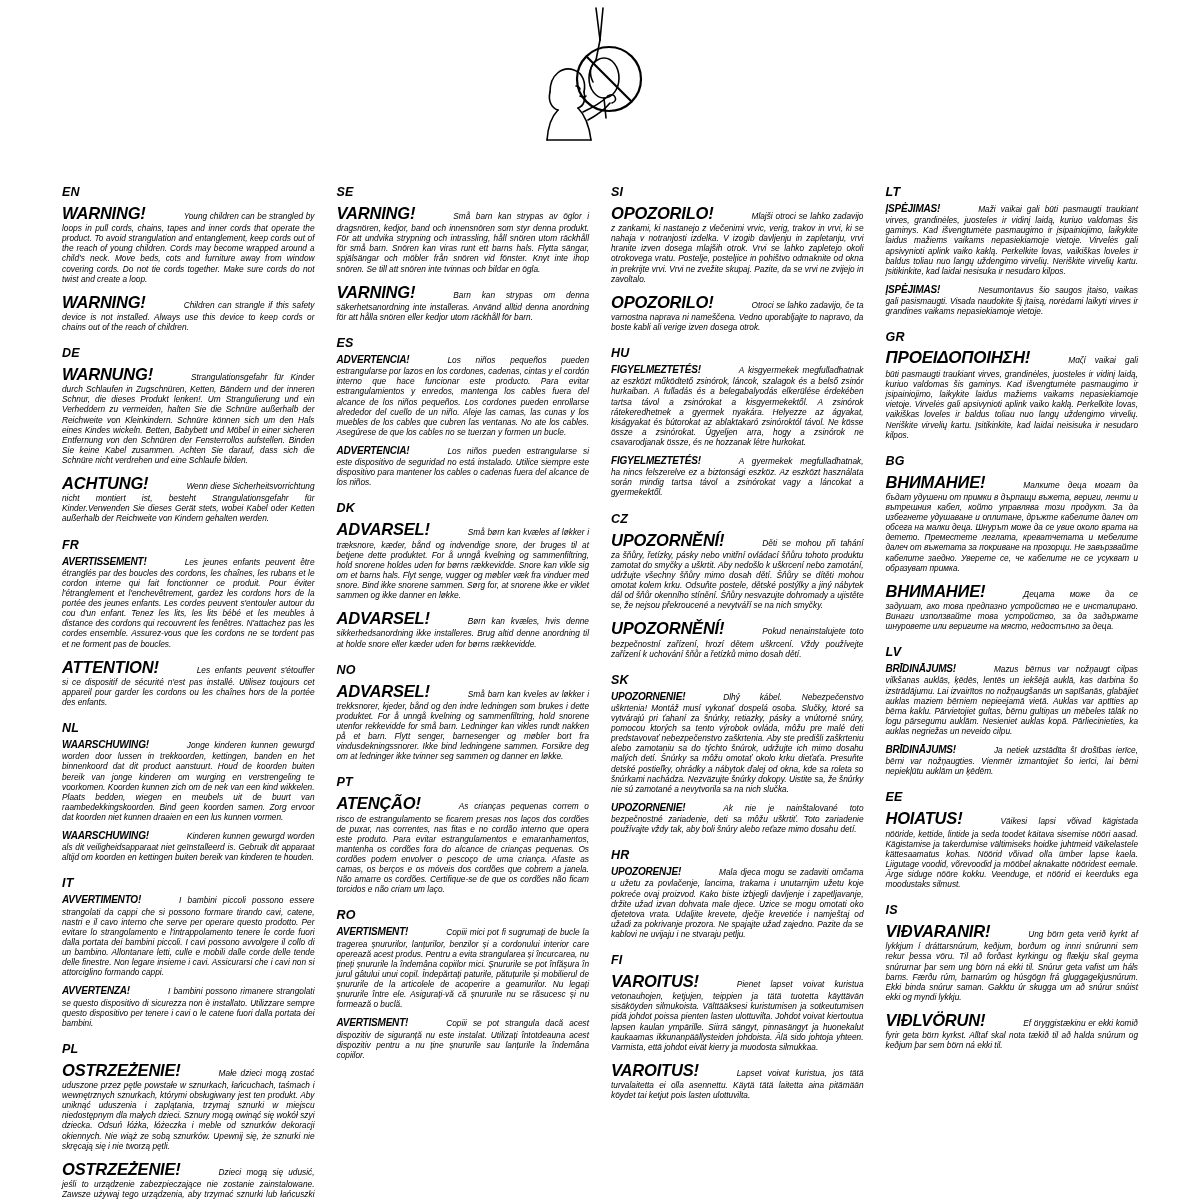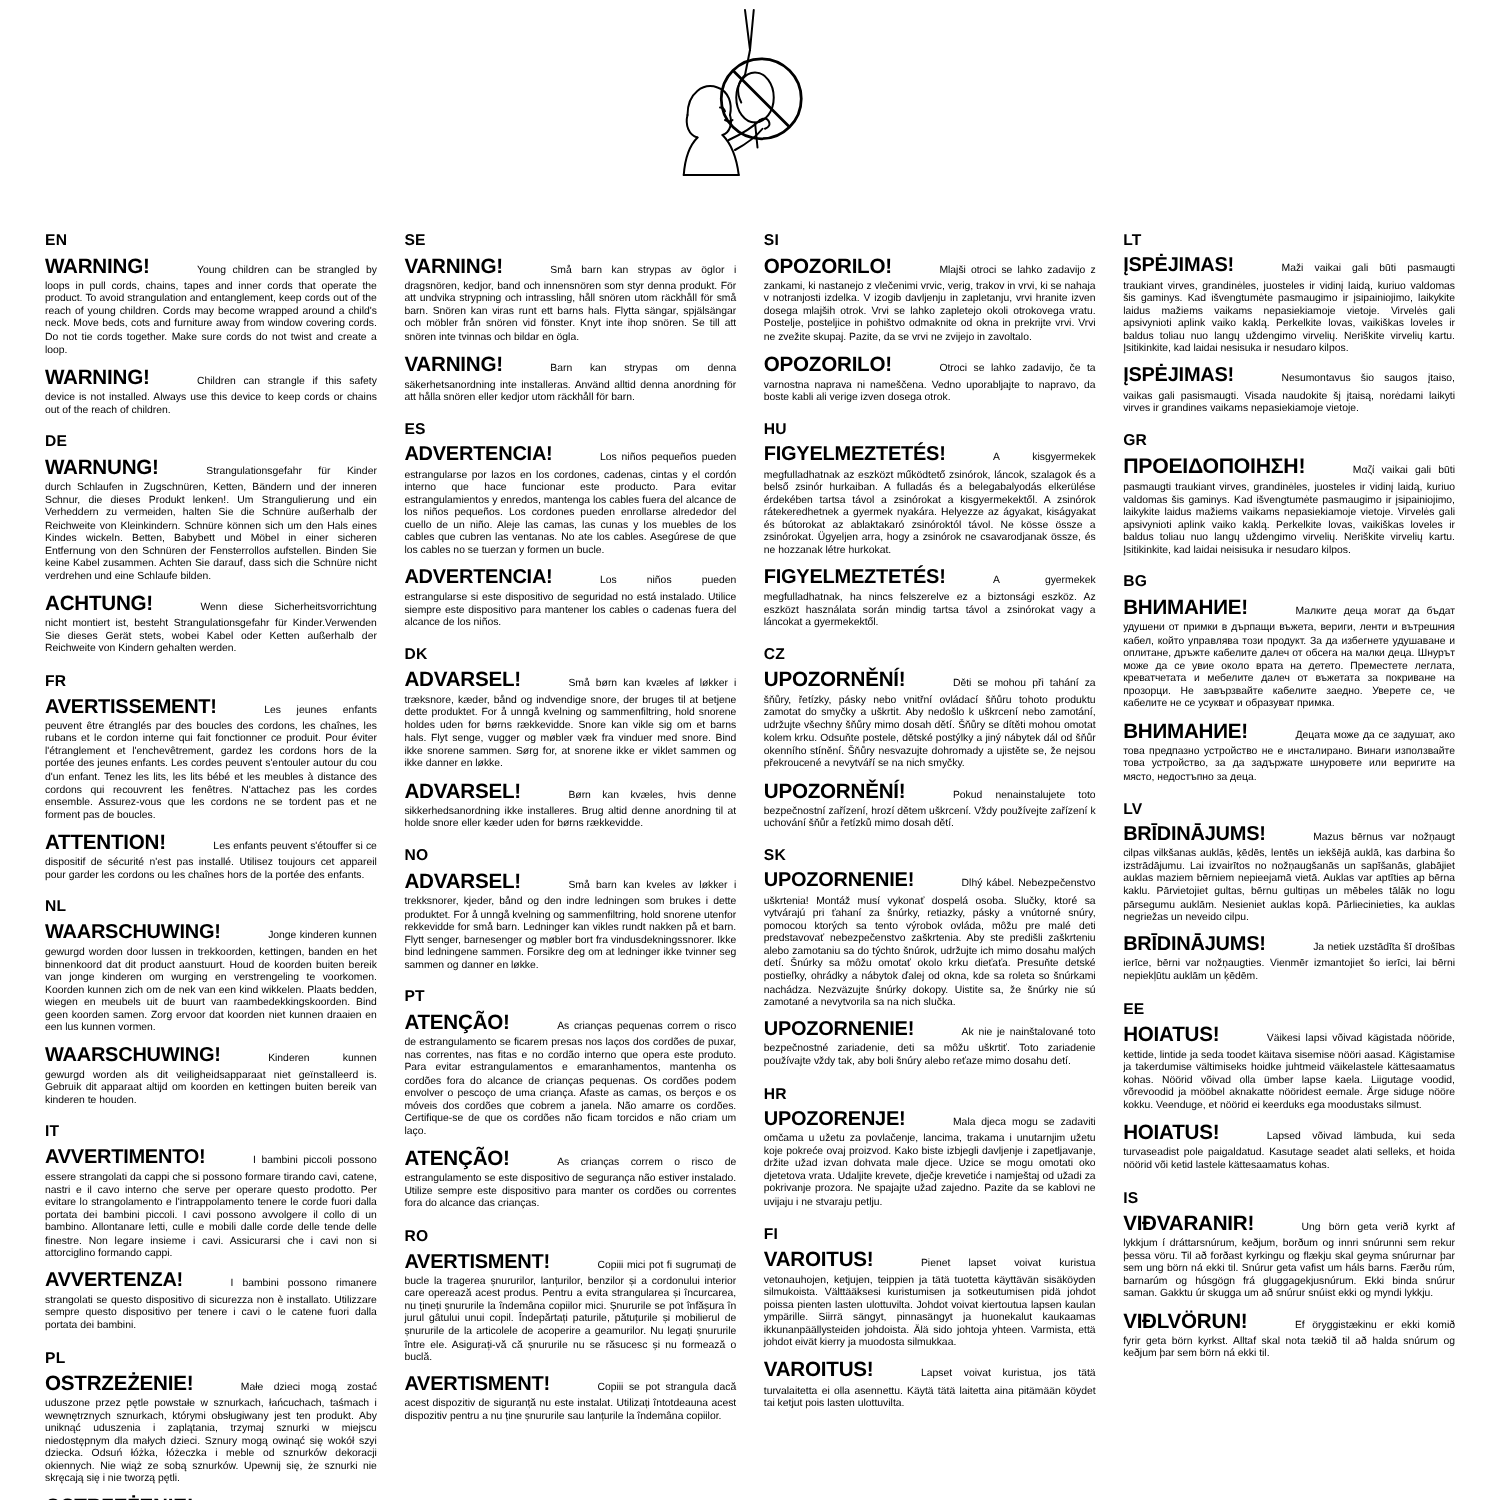--- a/index.html
+++ b/index.html
@@ -12,21 +12,22 @@
     height: 1200px;
     font-family: "Liberation Sans", sans-serif;
     color: #000000;
     overflow: hidden;
   }
   .page {
     position: relative;
     width: 1200px;
     height: 1200px;
     box-sizing: border-box;
-    padding: 0 36px;
+    padding: 0 62px;
+    font-style: italic;
   }
 
   
   .illustration {
     position: relative;
     height: 185px;
     margin: 0 auto;
     width: 400px;
   }
   .illus-svg { position: absolute; left: 0; top: 0; }
@@ -54,21 +55,21 @@
     font-size: 8.3px;
     line-height: 1.22;
     text-align: justify;
   }
   .warn-head {
     font-size: 16.5px;
     font-weight: bold;
     letter-spacing: -0.2px;
     margin-right: 2px;
   }
-  .warn-head.small { font-size: 16px; }
+  .warn-head.small { font-size: 10px; }
   .warn-head.tiny  { font-size: 17px; }
   .warn-body { font-size: 8.3px; margin-left: 36px; }
 </style>
 </head>
 <body>
 
 <div class="page">
 
   <div class="illustration">
     <svg class="illus-svg" width="400" height="185" viewBox="0 0 400 185">
@@ -155,21 +156,20 @@
         <p class="warn-para"><span class="warn-head">ADVARSEL!</span><span class="warn-body">Små børn kan kvæles af løkker i træksnore, kæder, bånd og indvendige snore, der bruges til at betjene dette produktet. For å unngå kvelning og sammenfiltring, hold snorene holdes uden for børns rækkevidde. Snore kan vikle sig om et barns hals. Flyt senge, vugger og møbler væk fra vinduer med snore. Bind ikke snorene sammen. Sørg for, at snorene ikke er viklet sammen og ikke danner en løkke.</span></p>
         <p class="warn-para"><span class="warn-head">ADVARSEL!</span><span class="warn-body">Børn kan kvæles, hvis denne sikkerhedsanordning ikke installeres. Brug altid denne anordning til at holde snore eller kæder uden for børns rækkevidde.</span></p>
       </div>
       <div class="lang-block">
         <div class="lang-code">NO</div>
         <p class="warn-para"><span class="warn-head">ADVARSEL!</span><span class="warn-body">Små barn kan kveles av løkker i trekksnorer, kjeder, bånd og den indre ledningen som brukes i dette produktet. For å unngå kvelning og sammenfiltring, hold snorene utenfor rekkevidde for små barn. Ledninger kan vikles rundt nakken på et barn. Flytt senger, barnesenger og møbler bort fra vindusdekningssnorer. Ikke bind ledningene sammen. Forsikre deg om at ledninger ikke tvinner seg sammen og danner en løkke.</span></p>
       </div>
       <div class="lang-block">
         <div class="lang-code">PT</div>
         <p class="warn-para"><span class="warn-head">ATENÇÃO!</span><span class="warn-body">As crianças pequenas correm o risco de estrangulamento se ficarem presas nos laços dos cordões de puxar, nas correntes, nas fitas e no cordão interno que opera este produto. Para evitar estrangulamentos e emaranhamentos, mantenha os cordões fora do alcance de crianças pequenas. Os cordões podem envolver o pescoço de uma criança. Afaste as camas, os berços e os móveis dos cordões que cobrem a janela. Não amarre os cordões. Certifique-se de que os cordões não ficam torcidos e não criam um laço.</span></p>
-        <p class="warn-para"><span class="warn-head">ATENÇÃO!</span><span class="warn-body">As crianças correm o risco de estrangulamento se este dispositivo de segurança não estiver instalado. Utilize sempre este dispositivo para manter os cordões ou correntes fora do alcance das crianças.</span></p>
       </div>
       <div class="lang-block">
         <div class="lang-code">RO</div>
         <p class="warn-para"><span class="warn-head small">AVERTISMENT!</span><span class="warn-body">Copiii mici pot fi sugrumați de bucle la tragerea șnururilor, lanțurilor, benzilor și a cordonului interior care operează acest produs. Pentru a evita strangularea și încurcarea, nu țineți șnururile la îndemâna copiilor mici. Șnururile se pot înfășura în jurul gâtului unui copil. Îndepărtați paturile, pătuțurile și mobilierul de șnururile de la articolele de acoperire a geamurilor. Nu legați șnururile între ele. Asigurați-vă că șnururile nu se răsucesc și nu formează o buclă.</span></p>
         <p class="warn-para"><span class="warn-head small">AVERTISMENT!</span><span class="warn-body">Copiii se pot strangula dacă acest dispozitiv de siguranță nu este instalat. Utilizați întotdeauna acest dispozitiv pentru a nu ține șnururile sau lanțurile la îndemâna copiilor.</span></p>
       </div>
     </div>
 
     <div class="col">
       <div class="lang-block">
@@ -219,21 +219,20 @@
         <p class="warn-para"><span class="warn-head">ВНИМАНИЕ!</span><span class="warn-body">Децата може да се задушат, ако това предпазно устройство не е инсталирано. Винаги използвайте това устройство, за да задържате шнуровете или веригите на място, недостъпно за деца.</span></p>
       </div>
       <div class="lang-block">
         <div class="lang-code">LV</div>
         <p class="warn-para"><span class="warn-head small">BRĪDINĀJUMS!</span><span class="warn-body">Mazus bērnus var nožņaugt cilpas vilkšanas auklās, ķēdēs, lentēs un iekšējā auklā, kas darbina šo izstrādājumu. Lai izvairītos no nožņaugšanās un sapīšanās, glabājiet auklas maziem bērniem nepieejamā vietā. Auklas var aptīties ap bērna kaklu. Pārvietojiet gultas, bērnu gultiņas un mēbeles tālāk no logu pārsegumu auklām. Nesieniet auklas kopā. Pārliecinieties, ka auklas negriežas un neveido cilpu.</span></p>
         <p class="warn-para"><span class="warn-head small">BRĪDINĀJUMS!</span><span class="warn-body">Ja netiek uzstādīta šī drošības ierīce, bērni var nožņaugties. Vienmēr izmantojiet šo ierīci, lai bērni nepiekļūtu auklām un ķēdēm.</span></p>
       </div>
       <div class="lang-block">
         <div class="lang-code">EE</div>
         <p class="warn-para"><span class="warn-head">HOIATUS!</span><span class="warn-body">Väikesi lapsi võivad kägistada nööride, kettide, lintide ja seda toodet käitava sisemise nööri aasad. Kägistamise ja takerdumise vältimiseks hoidke juhtmeid väikelastele kättesaamatus kohas. Nöörid võivad olla ümber lapse kaela. Liigutage voodid, võrevoodid ja mööbel aknakatte nööridest eemale. Ärge siduge nööre kokku. Veenduge, et nöörid ei keerduks ega moodustaks silmust.</span></p>
-        <p class="warn-para"><span class="warn-head">HOIATUS!</span><span class="warn-body">Lapsed võivad lämbuda, kui seda turvaseadist pole paigaldatud. Kasutage seadet alati selleks, et hoida nöörid või ketid lastele kättesaamatus kohas.</span></p>
       </div>
       <div class="lang-block">
         <div class="lang-code">IS</div>
         <p class="warn-para"><span class="warn-head">VIÐVARANIR!</span><span class="warn-body">Ung börn geta verið kyrkt af lykkjum í dráttarsnúrum, keðjum, borðum og innri snúrunni sem rekur þessa vöru. Til að forðast kyrkingu og flækju skal geyma snúrurnar þar sem ung börn ná ekki til. Snúrur geta vafist um háls barns. Færðu rúm, barnarúm og húsgögn frá gluggagekjusnúrum. Ekki binda snúrur saman. Gakktu úr skugga um að snúrur snúist ekki og myndi lykkju.</span></p>
         <p class="warn-para"><span class="warn-head">VIÐLVÖRUN!</span><span class="warn-body">Ef öryggistækinu er ekki komið fyrir geta börn kyrkst. Alltaf skal nota tækið til að halda snúrum og keðjum þar sem börn ná ekki til.</span></p>
       </div>
     </div>
   </div>
 </div>
 

